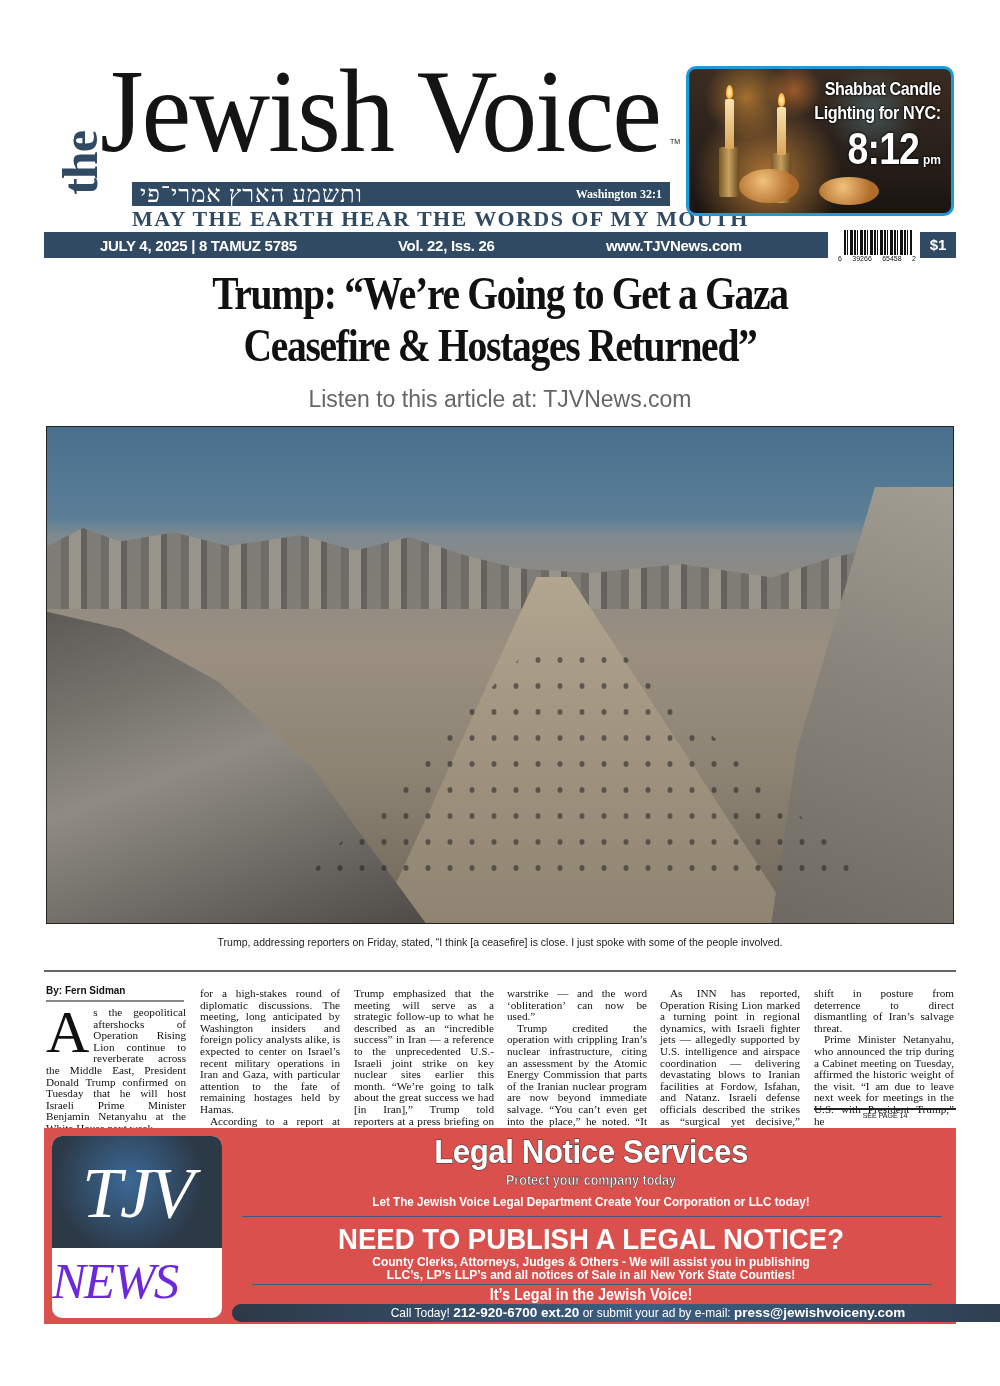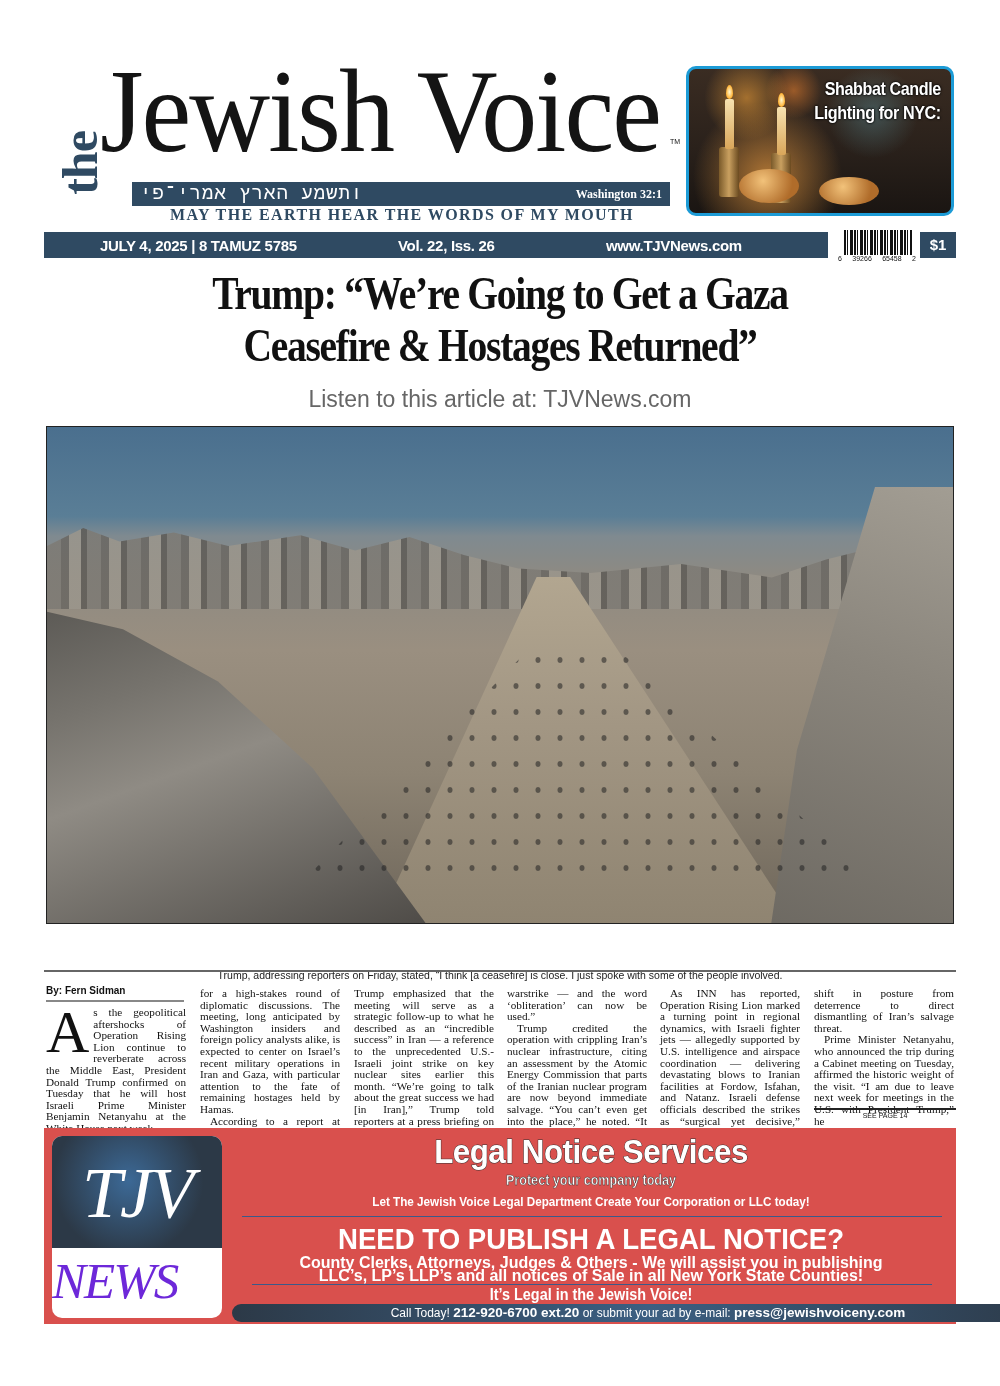--- a/index.html
+++ b/index.html
@@ -18,25 +18,25 @@
     position: absolute; left: 58px; top: -10px;
     font-family: "Liberation Serif", serif; font-size: 112px; line-height: 1;
     color: #141414; letter-spacing: -2px; transform: scaleY(1.05); transform-origin: top left;
   }
   .tm { position: absolute; left: 628px; top: 76px; font-size: 7px; font-family: "Liberation Sans", sans-serif; }
   .hebrew-bar {
     position: absolute; left: 90px; top: 120px; width: 538px; height: 24px;
     background: #2f4a62; color: #fff; display: flex; align-items: center; justify-content: space-between;
     padding: 0 8px;
   }
-  .hebrew-text { font-family: Liberation Mono, monospace; font-size: 19px; direction: rtl; letter-spacing: 1px; }
+  .hebrew-text { font-family: Liberation Serif, serif; font-size: 24px; direction: rtl; letter-spacing: 1px; }
   .deut { font-family: "Liberation Serif", serif; font-weight: bold; font-size: 12px; }
   .tagline {
     position: absolute; left: 90px; top: 144px; width: 540px; text-align: center;
-    font-family: "Liberation Serif", serif; font-weight: bold; font-size: 16px; color: #2f4a62; letter-spacing: 1.4px;
+    font-family: "Liberation Serif", serif; font-weight: bold; font-size: 22px; color: #2f4a62; letter-spacing: 1.4px;
     white-space: nowrap;
   }
 
   
   .candle-box {
     position: absolute; left: 686px; top: 66px; width: 268px; height: 150px;
     border: 3px solid #1c9bd6; border-radius: 10px; overflow: hidden;
     background:
       radial-gradient(circle at 22% 20%, rgba(255,170,60,.55) 0, rgba(255,170,60,0) 18%),
       radial-gradient(circle at 40% 15%, rgba(255,140,50,.5) 0, rgba(255,140,50,0) 14%),
@@ -98,21 +98,21 @@
     background: linear-gradient(200deg, #a29d93 0%, #8a857c 40%, #6b6760 100%);
     clip-path: polygon(70% 0, 100% 0, 100% 100%, 30% 100%, 40% 60%, 55% 30%); }
   .road { position: absolute; left: 330px; top: 150px; width: 420px; height: 348px;
     background: linear-gradient(180deg, #b2a690 0%, #a39784 40%, #8f8471 100%);
     clip-path: polygon(38% 0, 46% 0, 100% 100%, 0 100%); }
   .people { position: absolute; left: 260px; top: 220px; width: 560px; height: 230px;
     background-image: radial-gradient(#222 0 2px, transparent 3px); background-size: 22px 26px; opacity: .55;
     clip-path: polygon(40% 0, 55% 0, 100% 100%, 0 100%); }
   .caption {
     position: absolute; left: 100px; top: 934px; width: 800px; text-align: center;
-    font-family: "Liberation Sans", sans-serif; font-size: 10.5px; line-height: 16px; color: #222; margin-top: 33px;
+    font-family: "Liberation Sans", sans-serif; font-size: 10.5px; line-height: 16px; color: #222;
   }
   .rule { position: absolute; left: 44px; top: 970px; width: 912px; height: 2px; background: #666; }
 
   
   .byline { position: absolute; left: 46px; top: 985px; font-family: "Liberation Sans", sans-serif; font-weight: bold; font-size: 10px; }
   .byline-rule { position: absolute; left: 46px; top: 1000px; width: 138px; height: 2px; background: #888; }
   .col {
     position: absolute; width: 140px; font-family: "Liberation Serif", serif; font-size: 11.2px; line-height: 11.6px;
     text-align: justify; color: #111; hyphens: auto;
   }
@@ -127,21 +127,21 @@
   .tjv-logo { position: absolute; left: 8px; top: 8px; width: 170px; height: 182px; border-radius: 10px; overflow: hidden; background: #fff; }
   .tjv-top { position: absolute; left: 0; top: 0; width: 100%; height: 112px; background: radial-gradient(circle at 45% 40%, #3c6996 0%, #2c3947 65%); }
   .tjv-letters { position: absolute; left: 0; top: 16px; width: 100%; text-align: center; font-family: "Liberation Serif", serif; font-style: italic; font-size: 72px; color: #fff; letter-spacing: -2px; }
   .tjv-news { position: absolute; left: 0; top: 116px; width: 100%; text-align: left; font-family: "Liberation Serif", serif; font-style: italic; font-size: 51px; color: #6d28d9; letter-spacing: -2px; }
   .ad-main { position: absolute; left: 188px; top: 0; width: 718px; text-align: center; color: #fff; font-family: "Liberation Sans", sans-serif; font-weight: bold; }
   .ad-title { position: absolute; left: 0; top: 4px; width: 100%; font-size: 34px; letter-spacing: -0.5px; -webkit-text-stroke: 1px #333; paint-order: stroke fill; transform: scaleX(.92); }
   .ad-sub { position: absolute; left: 0; top: 44px; width: 100%; font-size: 14px; -webkit-text-stroke: .5px #333; transform: scaleX(.9); }
   .ad-line { position: absolute; left: 0; top: 66px; width: 100%; font-size: 13px; transform: scaleX(.9); }
   .ad-sep { position: absolute; left: 10px; top: 88px; width: 700px; height: 1px; background: #3a5a8a; }
   .ad-big { position: absolute; left: 0; top: 94px; width: 100%; font-size: 30px; letter-spacing: 0; transform: scaleX(.92); }
-  .ad-small { position: absolute; left: 0; top: 128px; width: 100%; font-size: 16px; line-height: 13px; font-weight: bold; }
+  .ad-small { position: absolute; left: 0; top: 128px; width: 100%; font-size: 12px; line-height: 13px; font-weight: bold; }
   .ad-sep2 { position: absolute; left: 20px; top: 156px; width: 680px; height: 1px; background: #3a5a8a; }
   .ad-legal { position: absolute; left: 0; top: 158px; width: 100%; font-size: 16px; transform: scaleX(.9); }
   .ad-call { position: absolute; left: 188px; top: 176px; width: 832px; height: 18px; background: linear-gradient(90deg,#2c3947,#3c5f82 50%,#2c3947);
     color: #fff; font-family: "Liberation Sans", sans-serif; font-size: 12px; line-height: 18px; text-align: center; white-space: nowrap; border-radius: 9px; }
   .ad-call b { font-size: 13.5px; }
 </style>
 </head>
 <body>
 
 <div class="masthead">
@@ -160,20 +160,21 @@
   <div class="candle" style="left:36px;top:30px;height:50px;"></div>
   <div class="flame" style="left:37px;top:16px;"></div>
   <div class="candle-holder" style="left:82px;top:84px;"></div>
   <div class="candle" style="left:88px;top:38px;height:48px;"></div>
   <div class="flame" style="left:89px;top:24px;"></div>
   <div class="challah" style="left:50px;top:100px;width:60px;height:34px;"></div>
   <div class="challah" style="left:130px;top:108px;width:60px;height:28px;"></div>
   <div class="candle-text">
     <div class="candle-line">Shabbat Candle</div>
     <div class="candle-line">Lighting for NYC:</div>
+    <div><span class="candle-time">8:12</span><span class="candle-pm">pm</span></div>
   </div>
 </div>
 
 <div class="datebar">
   <span style="left:56px;">JULY 4, 2025 | 8 TAMUZ 5785</span>
   <span style="left:354px;">Vol. 22, Iss. 26</span>
   <span style="left:562px;">www.TJVNews.com</span>
 </div>
 <div class="barcode">
   <div class="barcode-bars"></div>

